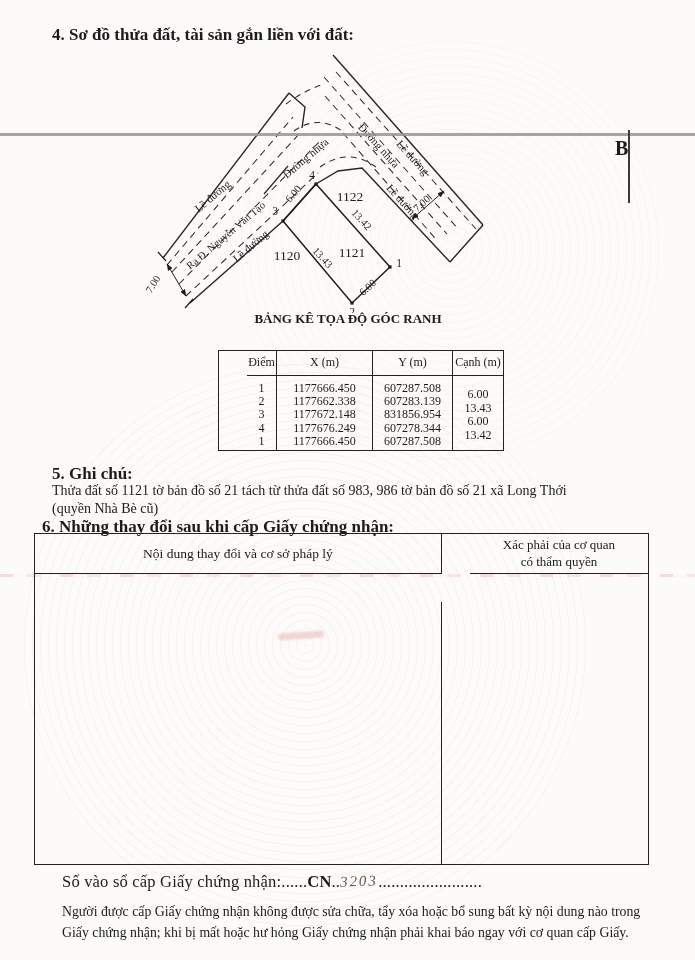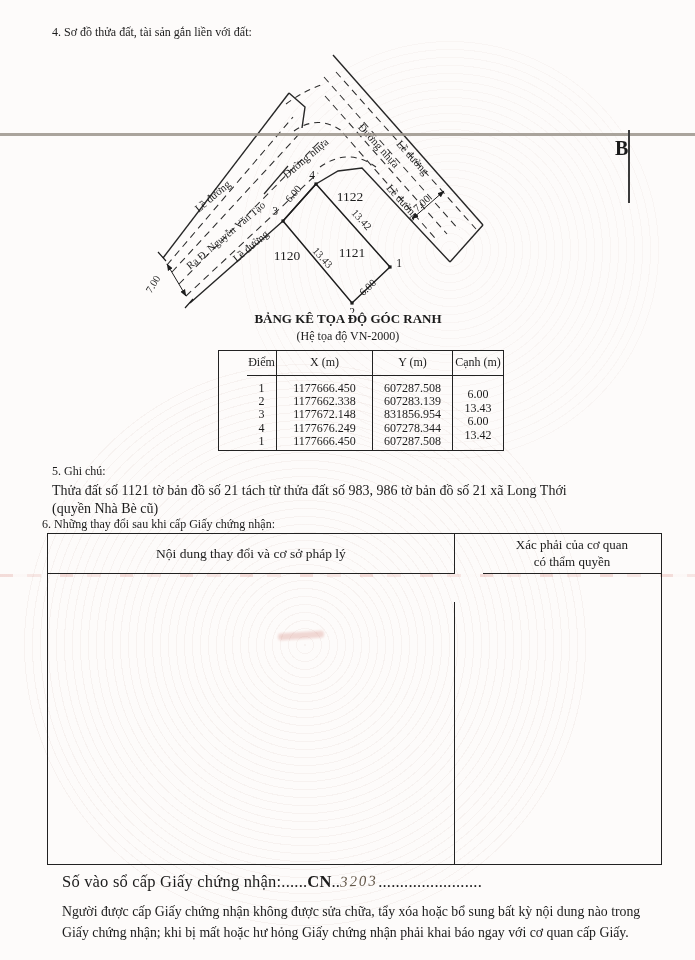--- a/index.html
+++ b/index.html
@@ -15,21 +15,21 @@
     overflow:hidden;
     background-color:#fdfbfa;
     background-image:radial-gradient(rgba(205,165,160,0.12) 0.6px, transparent 0.7px);
     background-size:4px 4px;
   }
   .wm{
     position:absolute;border-radius:50%;pointer-events:none;
     background:repeating-radial-gradient(circle, rgba(195,165,155,0.10) 0 1px, transparent 1px 8px);
   }
   .abs{position:absolute;}
-  .h-bold{font-weight:normal;font-size:12px;}
+  .h-bold{font-weight:bold;font-size:17px;}
   .note{font-size:14px;}
   .fold-line{
     position:absolute;left:0;top:133px;width:695px;height:2.5px;
     background:#9b948b;opacity:.85;z-index:6;
   }
   .b-line{
     position:absolute;left:628px;top:130px;width:1.6px;height:73px;
     background:#3a3a3a;z-index:7;
   }
   .b-mark{
@@ -61,21 +61,21 @@
   .ctable .hc.bd, .ctable .bc.bd{border-right:1.3px solid #222;}
   .ctable .bc{
     position:relative;height:68px;padding-top:6px;
     font-size:12px;text-align:center;line-height:13.2px;
   }
   .ctable .bc > div{height:13.2px;}
   .ctable .canh span{position:absolute;left:0;right:0;text-align:center;font-size:12px;}
 
   
   .xtable{
-    position:absolute;left:47px;top:533px;width:613px;height:330px;
+    position:absolute;left:34px;top:533px;width:613px;height:330px;
     display:grid;grid-template-columns:1fr 178px;grid-template-rows:40px 1fr;
     border:1.6px solid #222;z-index:3;gap:28px;
   }
   .xtable .cell{box-sizing:border-box;}
   .xtable .c1h{
     border-right:1.3px solid #222;border-bottom:1.6px solid #222;
     display:flex;align-items:center;justify-content:center;font-size:13.5px;
   }
   .xtable .c2h{
     border-bottom:1.6px solid #222;
@@ -166,21 +166,20 @@
     <text x="275" y="215" font-size="11.5" text-anchor="middle">3</text>
     <text x="312" y="179" font-size="11.5" text-anchor="middle">4</text>
 
     <text x="296" y="196" font-size="10.5" text-anchor="middle" transform="rotate(-50 296 196)">6.00</text>
     <text x="359" y="222" font-size="10.5" text-anchor="middle" transform="rotate(48 359 222)">13.42</text>
     <text x="320" y="260" font-size="10.5" text-anchor="middle" transform="rotate(48 320 260)">13.43</text>
     <text x="370" y="290" font-size="10.5" text-anchor="middle" transform="rotate(-43 370 290)">6.00</text>
   </svg>
 
   <div class="abs" style="left:188px;top:311px;width:320px;text-align:center;font-weight:bold;font-size:13px;z-index:3;">BẢNG KÊ TỌA ĐỘ GÓC RANH</div>
-  <div class="abs" style="left:188px;top:329px;width:320px;text-align:center;font-size:12px;z-index:3;">(Hệ tọa độ VN-2000)</div>
 
   <div class="ctable">
     <div class="hc bd">Điểm</div>
     <div class="hc bd">X (m)</div>
     <div class="hc bd">Y (m)</div>
     <div class="hc">Cạnh (m)</div>
 
     <div class="bc bd">
       <div>1</div>
       <div>2</div>

